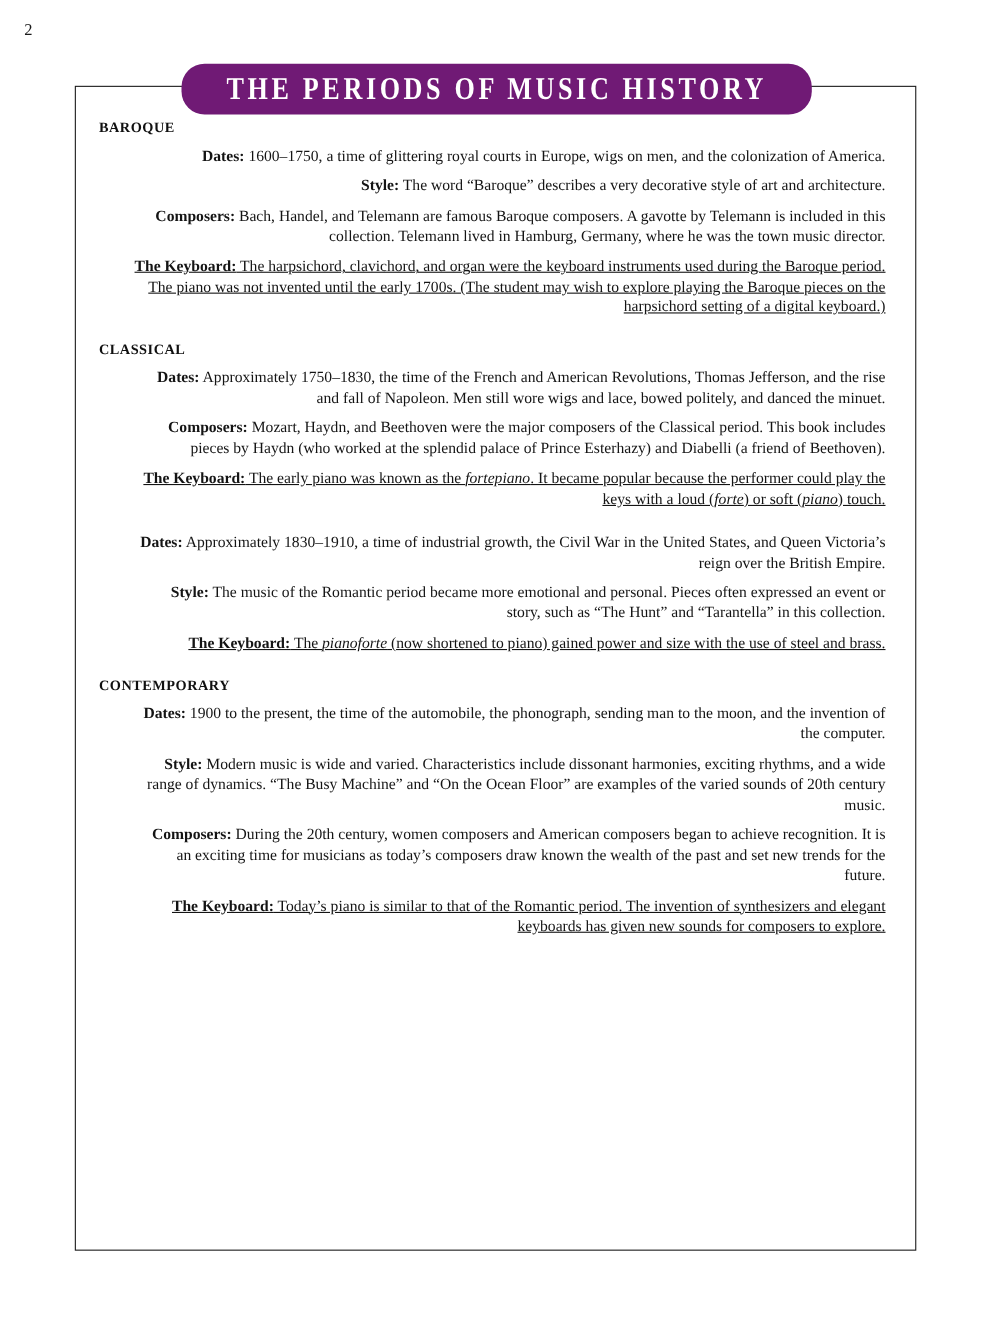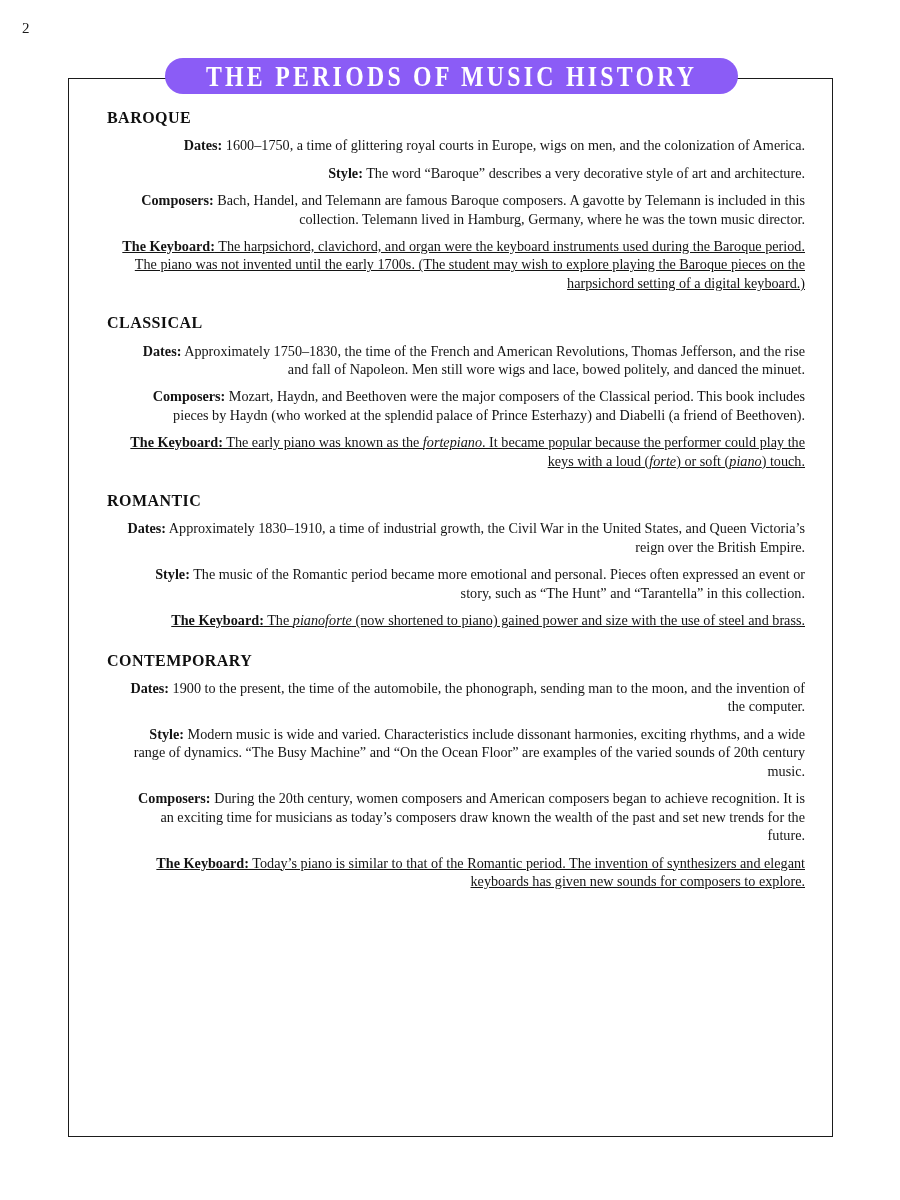--- a/index.html
+++ b/index.html
@@ -47,22 +47,22 @@
     box-sizing: border-box;
     background: #ffffff;
   }
 
   
   .title-banner {
     position: absolute;
     left: 165px;
     top: 58px;
     width: 573px;
-    height: 36px;
-    background: #8b5cf6;
+    height: 46px;
+    background: #701a75;
     display: flex;
     align-items: center;
     justify-content: center;
     z-index: 5;
     border-radius: 21px;
   }
   .title-banner-text {
     color: #ffffff;
     font-family: "Liberation Serif", "DejaVu Serif", serif;
     font-size: 29px;
@@ -87,25 +87,25 @@
   }
 
   .period-section {
     margin-bottom: 21px;
   }
   .period-section:last-child {
     margin-bottom: 0;
   }
 
   .period-heading {
-    font-size: 16px;
+    font-size: 13px;
     font-weight: 700;
     letter-spacing: 0.45px;
     color: #101010;
-    margin: 0 0 9px 17px;
+    margin: 0 0 9px 0;
     line-height: 1.2;
   }
 
   .period-paras {
     margin: 0;
     padding: 0 0 0 32px;
   }
 
   .para {
     font-size: 14.2px;
@@ -148,21 +148,20 @@
     </div>
     <div class="period-section">
       <div class="period-heading">CLASSICAL</div>
       <div class="period-paras">
         <p class="para"><span class="lbl">Dates:</span><span> Approximately 1750–1830, the time of the French and American Revolutions, Thomas Jefferson, and the rise and fall of Napoleon. Men still wore wigs and lace, bowed politely, and danced the minuet.</span></p>
         <p class="para"><span class="lbl">Composers:</span><span> Mozart, Haydn, and Beethoven were the major composers of the Classical period. This book includes pieces by Haydn (who worked at the splendid palace of Prince Esterhazy) and Diabelli (a friend of Beethoven).</span></p>
         <p class="para"><span class="lbl">The Keyboard:</span><span> The early piano was known as the </span><i>fortepiano</i><span>. It became popular because the performer could play the keys with a loud (</span><i>forte</i><span>) or soft (</span><i>piano</i><span>) touch.</span></p>
       </div>
     </div>
     <div class="period-section">
-      <div class="period-heading">ROMANTIC</div>
       <div class="period-paras">
         <p class="para"><span class="lbl">Dates:</span><span> Approximately 1830–1910, a time of industrial growth, the Civil War in the United States, and Queen Victoria’s reign over the British Empire.</span></p>
         <p class="para"><span class="lbl">Style:</span><span> The music of the Romantic period became more emotional and personal. Pieces often expressed an event or story, such as “The Hunt” and “Tarantella” in this collection.</span></p>
         <p class="para"><span class="lbl">The Keyboard:</span><span> The </span><i>pianoforte</i><span> (now shortened to piano) gained power and size with the use of steel and brass.</span></p>
       </div>
     </div>
     <div class="period-section">
       <div class="period-heading">CONTEMPORARY</div>
       <div class="period-paras">
         <p class="para"><span class="lbl">Dates:</span><span> 1900 to the present, the time of the automobile, the phonograph, sending man to the moon, and the invention of the computer.</span></p>

